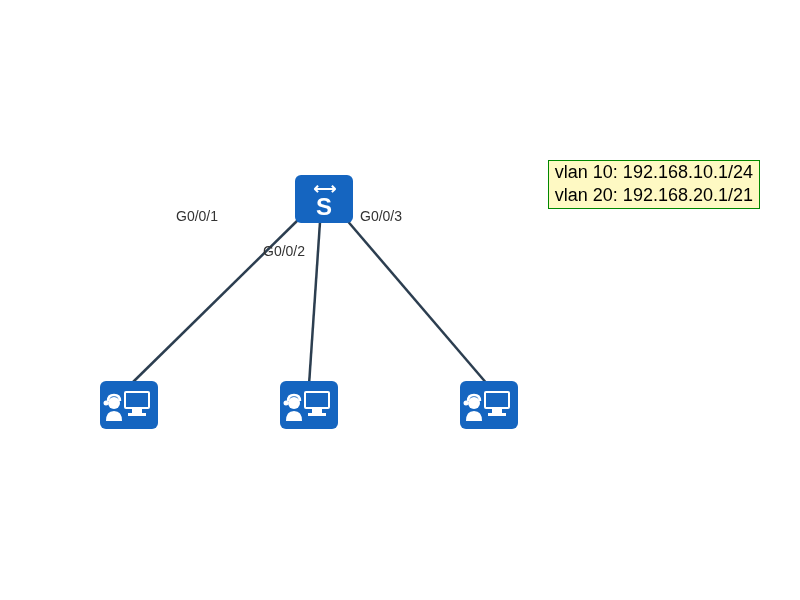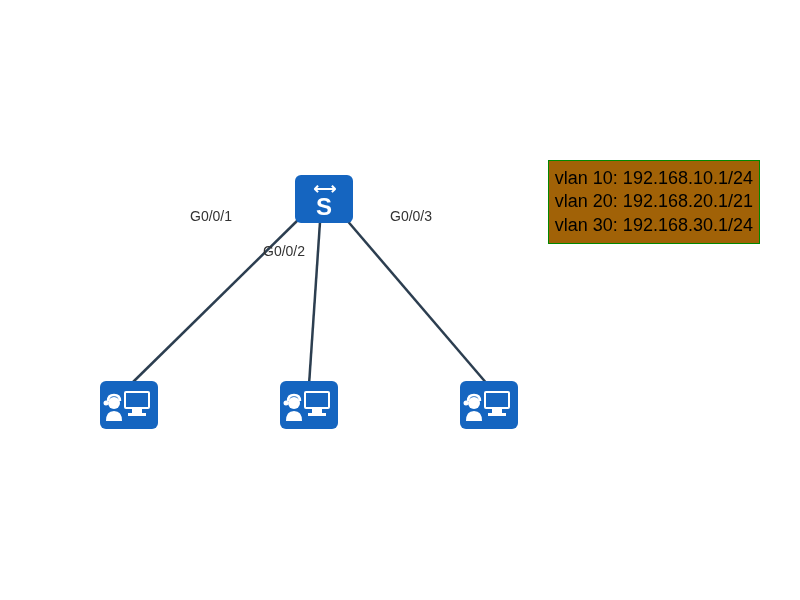--- a/index.html
+++ b/index.html
@@ -8,23 +8,23 @@
       height: 600px;
       background: #ffffff;
       position: relative;
       font-family: Arial, sans-serif;
       overflow: hidden;
     }
     .vlan-box {
       position: absolute;
       top: 160px;
       right: 40px;
-      background: #a16207;
+      background: #fef9c3;
       border: 1px solid #008800;
-      padding: 6px 6px;
+      padding: 0 6px;
       font-size: 18px;
       line-height: 1.3;
       font-family: Arial, sans-serif;
     }
     .vlan-line {
       white-space: nowrap;
     }
     .switch-node {
       position: absolute;
       width: 58px;
@@ -83,23 +83,23 @@
   <line x1="300" stroke="#2c3e50" stroke-width="2.5" y1="218" x2="130" y2="385"></line>
   <line stroke="#2c3e50" stroke-width="2.5" x1="320" y1="222" x2="309" y2="385"></line>
   <line stroke="#2c3e50" stroke-width="2.5" x1="345" y1="218" x2="488" y2="385"></line>
 </svg>
 
 <div class="switch-node" style="left: 295px; top: 175px;">
   <span class="arrows">⟷</span>
   <span class="s-label">S</span>
 </div>
 
-<div class="port-label" style="left: 190px; top: 208px;">G0/0/1</div>
+<div class="port-label" style="left: 176px; top: 208px;">G0/0/1</div>
 <div class="port-label" style="left: 263px; top: 243px; text-align: right;">G0/0/2</div>
-<div class="port-label" style="left: 390px; top: 208px;">G0/0/3</div>
+<div class="port-label" style="left: 360px; top: 208px;">G0/0/3</div>
 
 <div class="pc-node" style="left: 100px; top: 381px;">
   <svg viewBox="0 0 58 48">
     <rect x="24" y="10" width="26" height="18" rx="2" fill="#ffffff"></rect>
     <rect x="26" y="12" width="22" height="14" fill="#1565c0"></rect>
     <rect x="32" y="28" width="10" height="4" fill="#ffffff"></rect>
     <rect x="28" y="32" width="18" height="3" fill="#ffffff"></rect>
     <circle cx="14" cy="22" r="6" fill="#ffffff"></circle>
     <path d="M6 40 Q6 30 14 30 Q22 30 22 40 Z" fill="#ffffff"></path>
     <path d="M8 20 Q8 14 14 14 Q20 14 20 20" stroke="#ffffff" stroke-width="2.5" fill="none"></path>
@@ -127,14 +127,13 @@
     <circle cx="14" cy="22" r="6" fill="#ffffff"></circle>
     <path d="M6 40 Q6 30 14 30 Q22 30 22 40 Z" fill="#ffffff"></path>
     <path d="M8 20 Q8 14 14 14 Q20 14 20 20" stroke="#ffffff" stroke-width="2.5" fill="none"></path>
     <circle cx="6" cy="22" r="2.5" fill="#ffffff"></circle>
   </svg>
 </div>
 
 <div class="vlan-box">
   <div class="vlan-line">vlan 10: 192.168.10.1/24</div>
   <div class="vlan-line">vlan 20: 192.168.20.1/21</div>
-  <div class="vlan-line">vlan 30: 192.168.30.1/24</div>
 </div>
 
 </body></html>

